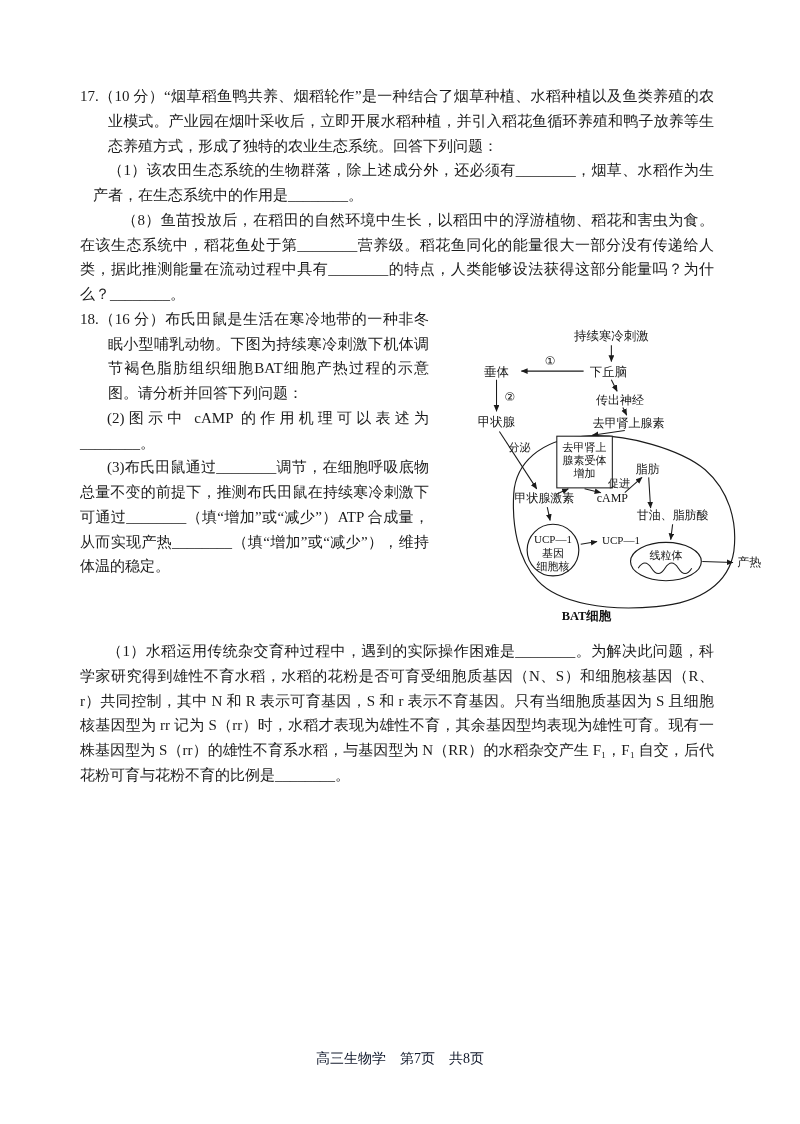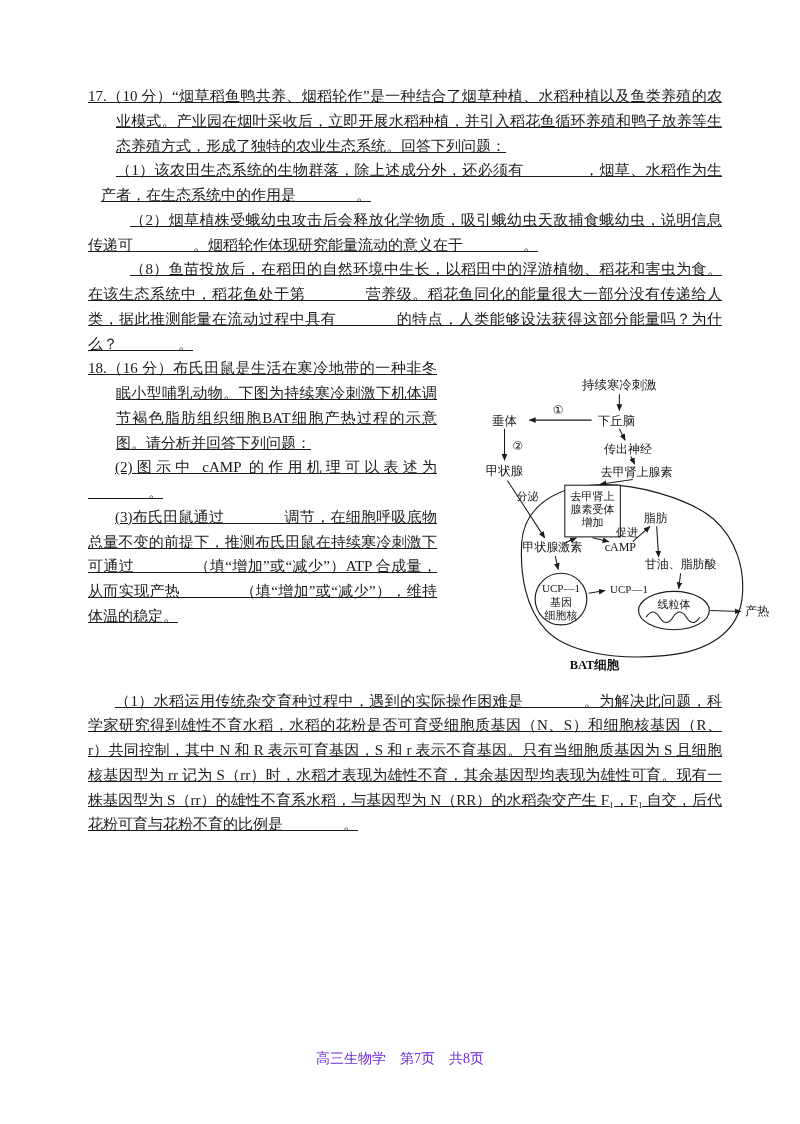--- a/index.html
+++ b/index.html
@@ -1,48 +1,47 @@
 <!DOCTYPE html>
 <html><head>
 <meta charset="utf-8">
 <style>
   html,body{margin:0;padding:0;}
   body{
     width:800px;height:1124px;background:#ffffff;position:relative;
     font-family:"Liberation Serif","DejaVu Serif",serif;color:#1b1b1b;
     overflow:hidden;
   }
-  .content{position:absolute;left:88px;top:84px;width:634px;text-decoration:underline;}
+  .content{position:absolute;left:80px;top:84px;width:634px;}
   .para{margin:0;font-size:15px;line-height:1.65;text-align:justify;}
   .hang{padding-left:28px;text-indent:-28px;}
   .ind-a{margin-left:13px;text-indent:15px;}
   .ind-b{text-indent:42px;}
   .ind-c{text-indent:27px;}
   section.question{margin:0;}
   section.q19{clear:both;margin-top:6px;}
   .diagram-float{float:right;width:335px;margin:22px -62px 4px 12px;}
   .diagram-float svg{display:block;width:100%;height:auto;}
   .dg{font-size:12.5px;fill:#151515;}
   .dg-s{font-size:11.5px;fill:#151515;}
   .dg-t{font-size:13px;fill:#151515;}
   .dg-b{font-size:13px;font-weight:bold;fill:#111;}
   .ln{stroke:#1b1b1b;stroke-width:1.1;fill:none;}
   .shape{stroke:#1b1b1b;stroke-width:1.2;fill:none;}
   .boxfill{stroke:#1b1b1b;stroke-width:1.1;fill:#ffffff;}
-  .footer{position:absolute;left:0;right:0;top:1050px;text-align:center;font-size:14px;color:#6d28d9;}
+  .footer{position:absolute;left:0;right:0;top:1050px;text-align:center;font-size:14px;color:#0f172a;}
 </style>
 </head>
 <body>
 
 <div class="content">
 
   <section class="question">
     <p class="para hang">17.（10 分）“烟草稻鱼鸭共养、烟稻轮作”是一种结合了烟草种植、水稻种植以及鱼类养殖的农业模式。产业园在烟叶采收后，立即开展水稻种植，并引入稻花鱼循环养殖和鸭子放养等生态养殖方式，形成了独特的农业生态系统。回答下列问题：</p>
     <p class="para ind-a">（1）该农田生态系统的生物群落，除上述成分外，还必须有________，烟草、水稻作为生产者，在生态系统中的作用是________。</p>
-    <p class="para ind-b">（2）烟草植株受蛾幼虫攻击后会释放化学物质，吸引蛾幼虫天敌捕食蛾幼虫，说明信息传递可________。烟稻轮作体现研究能量流动的意义在于________。</p>
     <p class="para ind-b">（8）鱼苗投放后，在稻田的自然环境中生长，以稻田中的浮游植物、稻花和害虫为食。在该生态系统中，稻花鱼处于第________营养级。稻花鱼同化的能量很大一部分没有传递给人类，据此推测能量在流动过程中具有________的特点，人类能够设法获得这部分能量吗？为什么？________。</p>
   </section>
 
   <section class="question">
     <div class="diagram-float">
       <svg viewBox="0 0 350 320" xmlns="http://www.w3.org/2000/svg">
         <defs>
           <marker id="arr" markerWidth="9" markerHeight="8" refX="6.5" refY="3" orient="auto" markerUnits="userSpaceOnUse">
             <path d="M0,0 L7,3 L0,6 Z" fill="#1b1b1b"></path>
           </marker>

